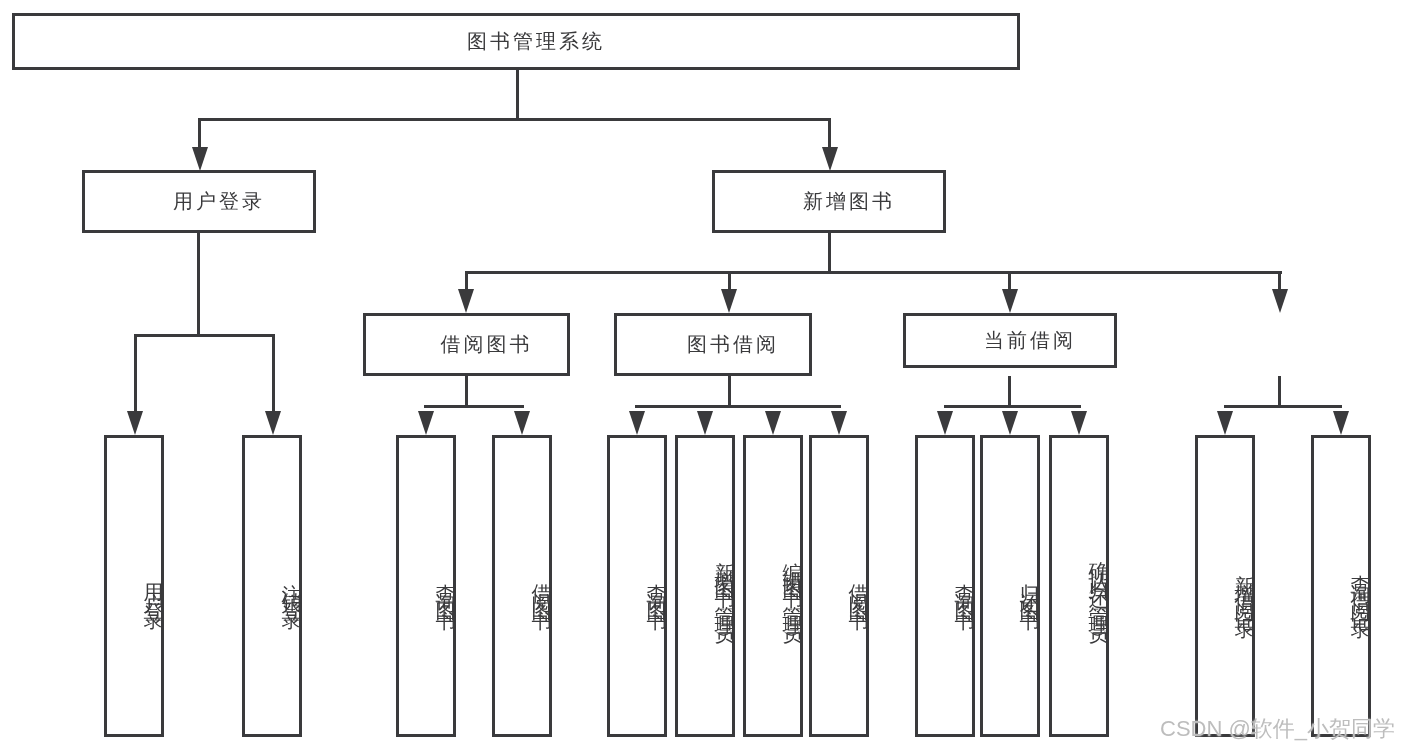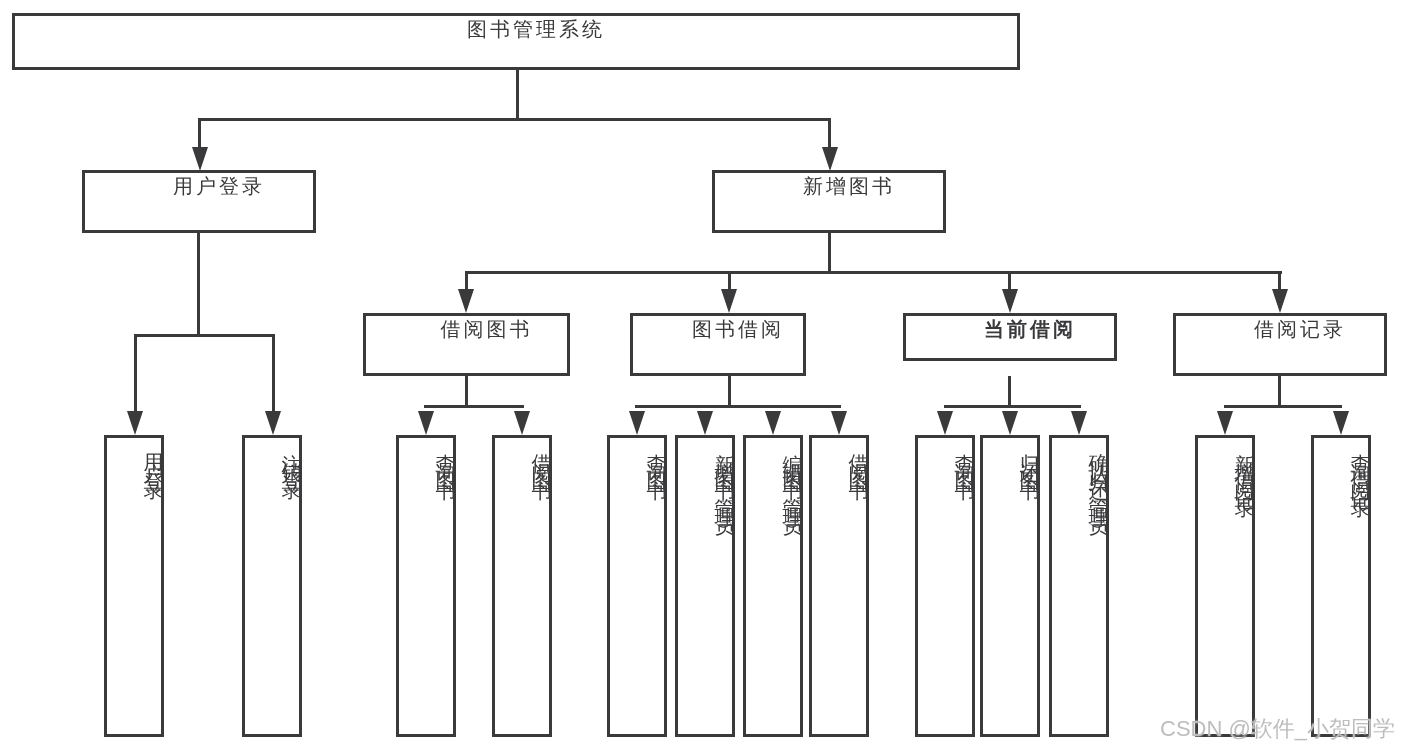--- a/index.html
+++ b/index.html
@@ -19,21 +19,21 @@
     background: var(--background);
     overflow: hidden;
   }
 
   
   .box {
     position: absolute;
     border: 3px solid var(--line);
     background: var(--background);
     display: flex;
-    align-items: flex-start;
+    align-items: center;
     justify-content: center;
     color: var(--text);
     padding-left: 40px;
   }
   .hbox span {
     font-size: 20px;
     letter-spacing: 3px;
     white-space: nowrap;
     color: var(--text);
   }
@@ -110,28 +110,25 @@
   <div class="line" style="left:1008px; top:271px; width:3px; height:20px;"></div>
   <div class="line" style="left:1278px; top:271px; width:3px; height:20px;"></div>
   <div class="arrow" style="left:458px; top:289px;"></div>
   <div class="arrow" style="left:721px; top:289px;"></div>
   <div class="arrow" style="left:1002px; top:289px;"></div>
   <div class="arrow" style="left:1272px; top:289px;"></div>
 
   <div class="box hbox" style="left:363px; top:313px; width:207px; height:63px;">
     <span>借阅图书</span>
   </div>
-  <div class="box hbox" style="left:630px; top:313px; width:176px; height:63px;">
+  <div class="box hbox" style="left:614px; top:313px; width:198px; height:63px;">
     <span>图书借阅</span>
   </div>
-  <div class="box hbox" style="left:903px; top:313px; width:214px; height:48px;font-weight:bold;">
+  <div class="box hbox" style="left:903px; top:313px; width:214px; height:55px;">
     <span>当前借阅</span>
-  </div>
-  <div class="box hbox" style="left:1173px; top:313px; width:214px; height:63px;">
-    <span>借阅记录</span>
   </div>
 
   <div class="line" style="left:465px; top:376px; width:3px; height:32px;"></div>
   <div class="line" style="left:424px; top:405px; width:100px; height:3px;"></div>
   <div class="arrow" style="left:418px; top:411px;"></div>
   <div class="arrow" style="left:514px; top:411px;"></div>
 
   <div class="line" style="left:728px; top:376px; width:3px; height:32px;"></div>
   <div class="line" style="left:635px; top:405px; width:206px; height:3px;"></div>
   <div class="arrow" style="left:629px; top:411px;"></div>

